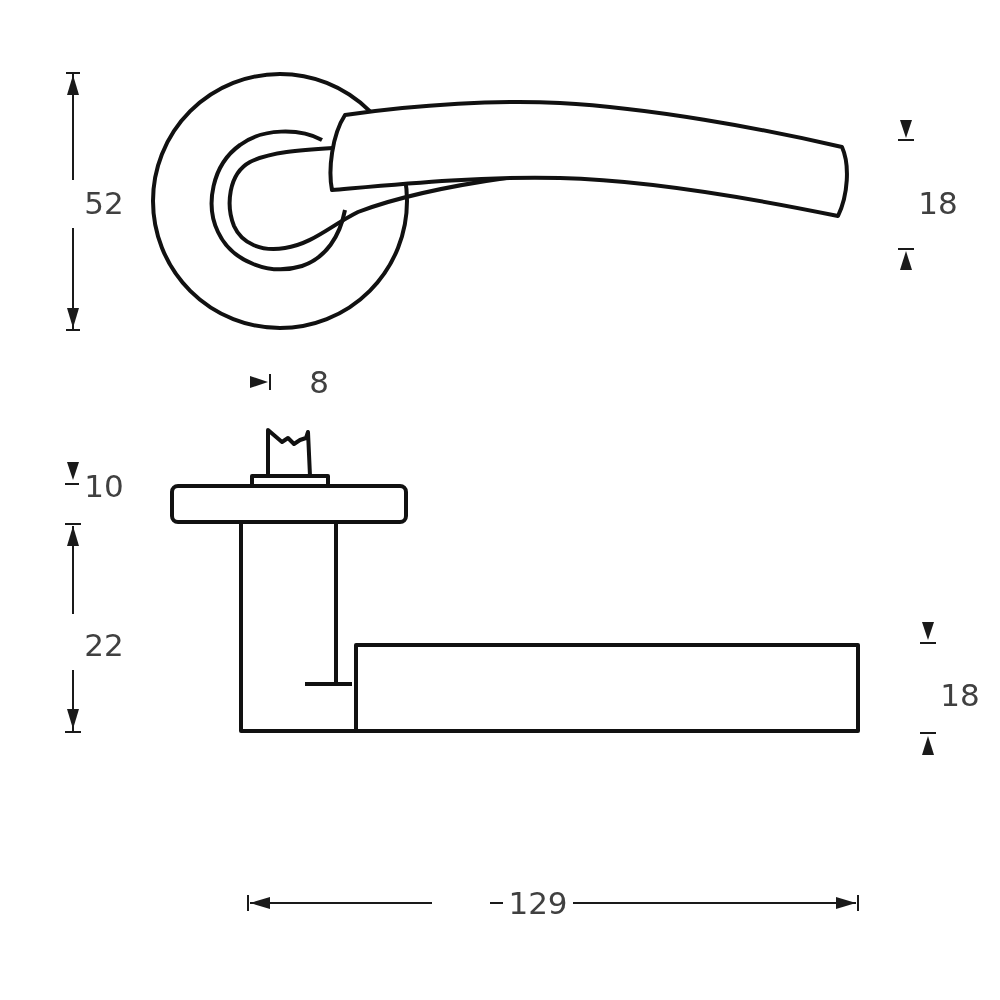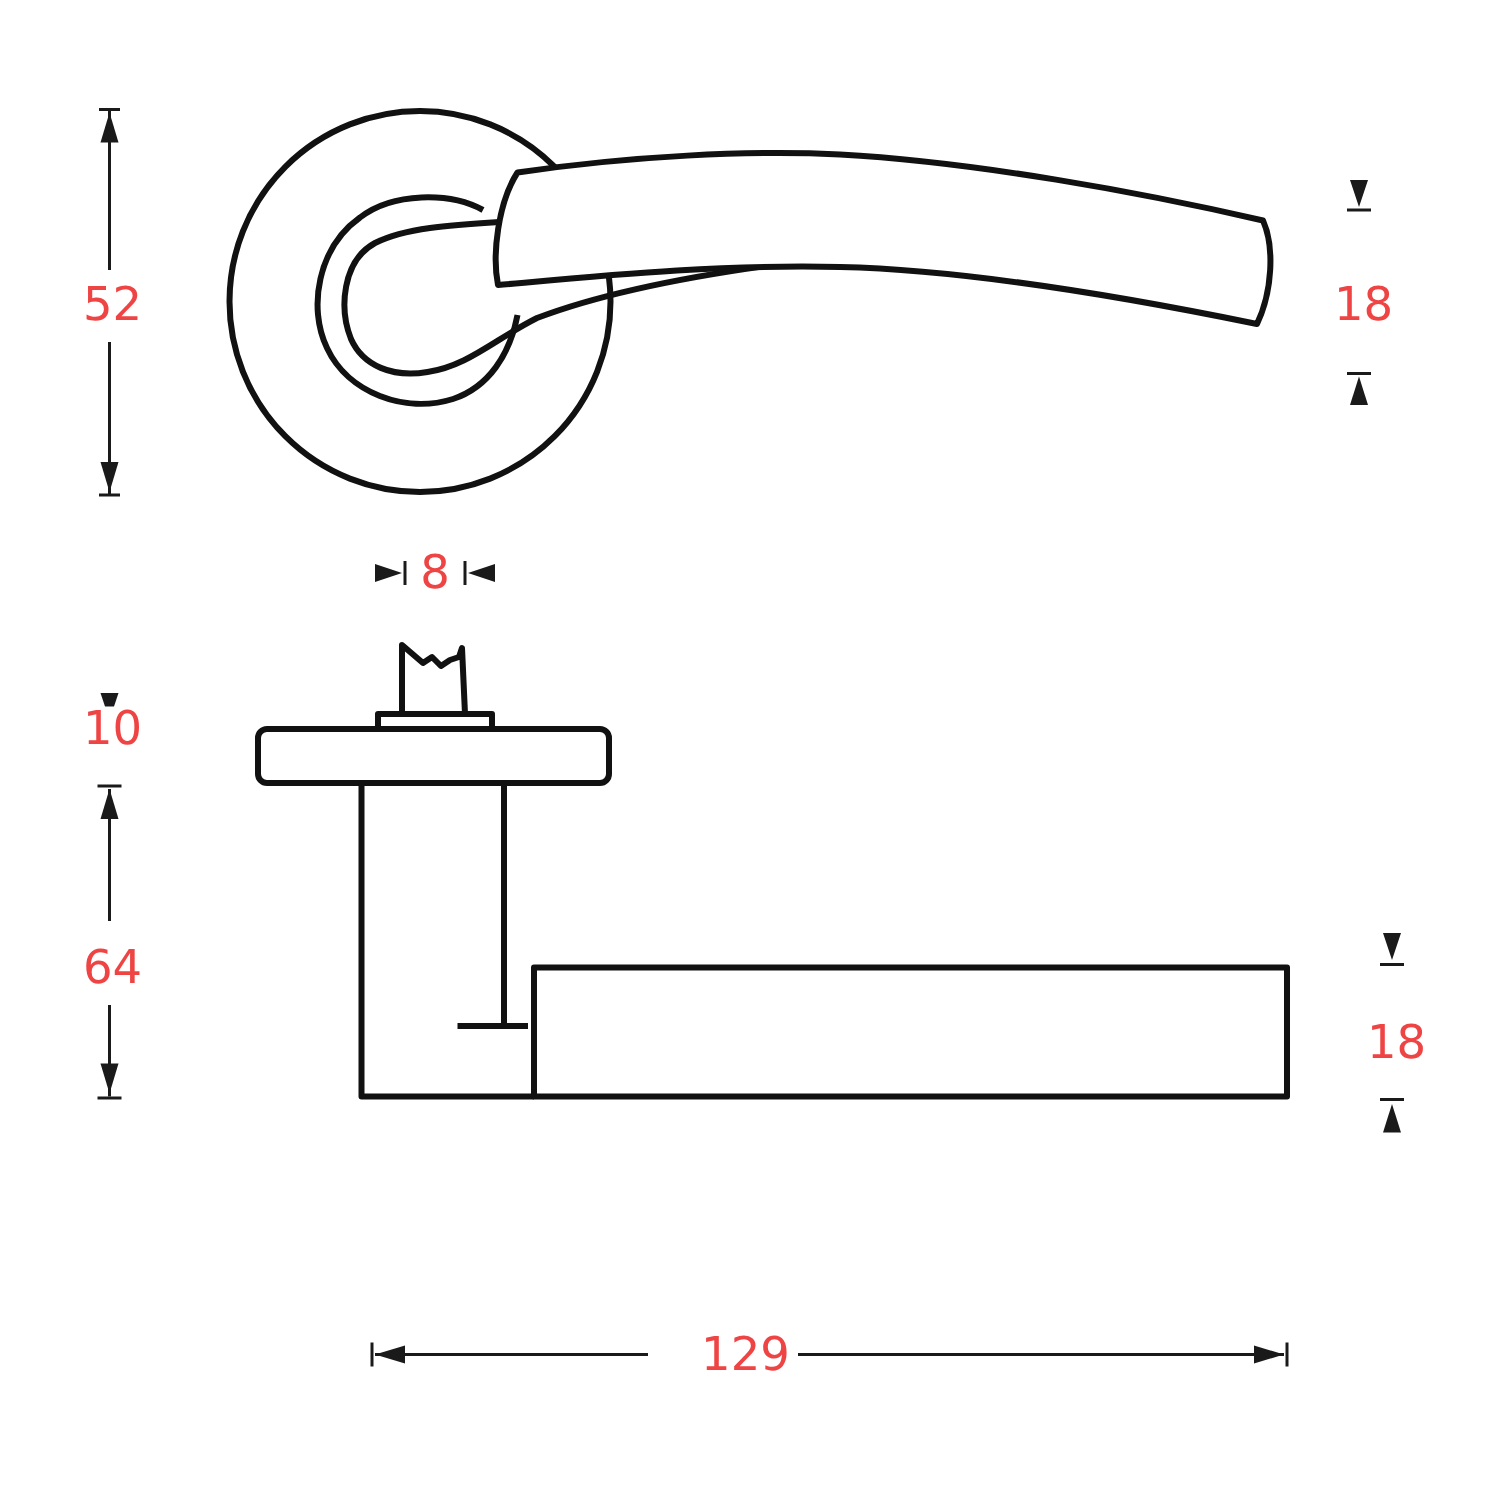--- a/index.html
+++ b/index.html
@@ -1,18 +1,18 @@
 <!DOCTYPE html>
 <html><head>
 <meta charset="utf-8">
 <style>
   html, body { margin: 0; padding: 0; background: #ffffff; }
   .canvas { position: relative; width: 1000px; height: 1000px; background: #ffffff; overflow: hidden; }
   svg { position: absolute; left: 0; top: 0; }
-  .dim-label { position: absolute; font-family: "DejaVu Sans", sans-serif; font-size: 31px; color: #ef4444; line-height: 1; text-align: center; background: #ffffff; padding: 0 2px; }
+  .dim-label { position: absolute; font-family: "DejaVu Sans", sans-serif; font-size: 31px; color: #404040; line-height: 1; text-align: center; background: #ffffff; padding: 0 2px; margin-left: 29px; }
 </style>
 </head>
 <body>
 
 <div class="canvas">
   <svg width="1000" height="1000" viewBox="0 0 1000 1000">
     <defs>
       <marker id="arrowEnd" markerWidth="10" markerHeight="10" refX="9" refY="5" orient="auto" markerUnits="userSpaceOnUse">
         <path d="M0,0 L10,5 L0,10 z" fill="#1a1a1a"></path>
       </marker>
@@ -91,16 +91,16 @@
       <line x1="490" y1="903" x2="856" y2="903"></line>
       <path d="M856,903 L836,897 L836,909 z" stroke="none"></path>
       <line x1="858" y1="895" x2="858" y2="911"></line>
     </g>
   </svg>
 
   <div class="dim-label" style="left:50px; top:188px; width:46px;">52</div>
   <div class="dim-label" style="left:884px; top:188px; width:46px;">18</div>
   <div class="dim-label" style="left:276px; top:367px; width:24px;">8</div>
   <div class="dim-label" style="left:50px; top:471px; width:46px;">10</div>
-  <div class="dim-label" style="left:50px; top:630px; width:46px;">64</div>
+  <div class="dim-label" style="left:50px; top:630px; width:46px;">22</div>
   <div class="dim-label" style="left:906px; top:680px; width:46px;">18</div>
-  <div class="dim-label" style="left:462px; top:888px; width:66px;">129</div>
+  <div class="dim-label" style="left:474px; top:888px; width:66px;">129</div>
 </div>
 
 </body></html>

